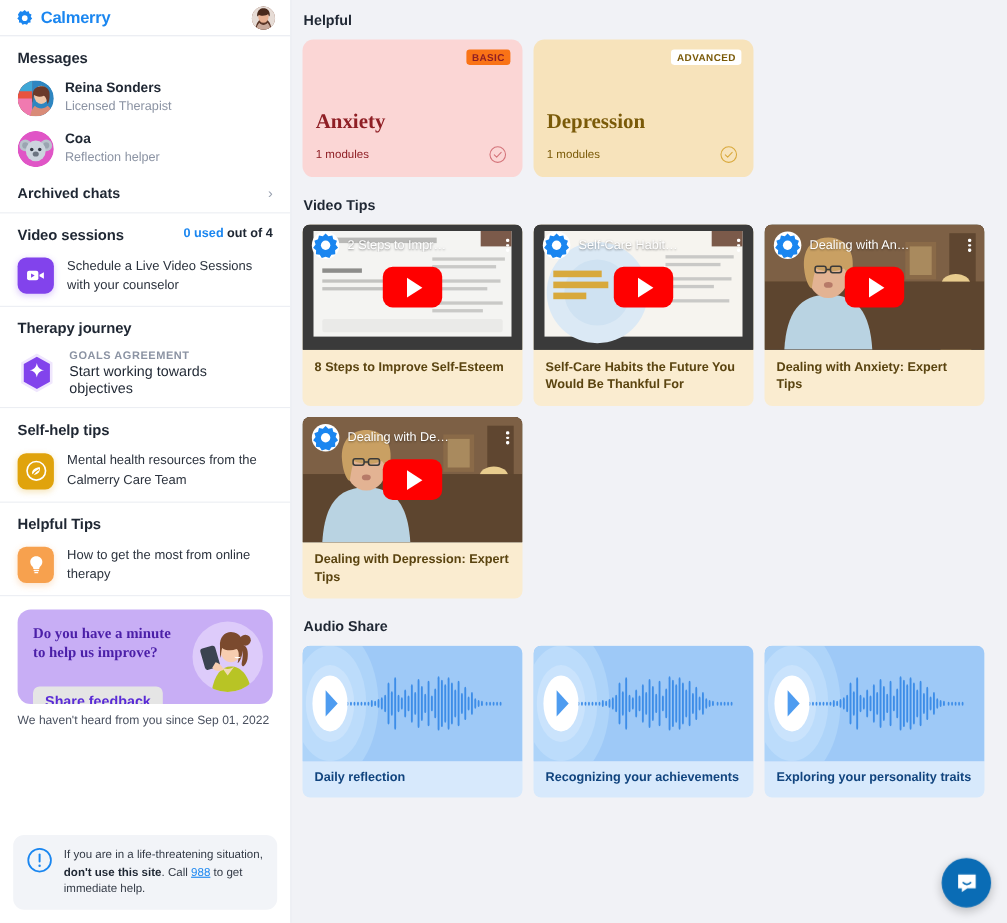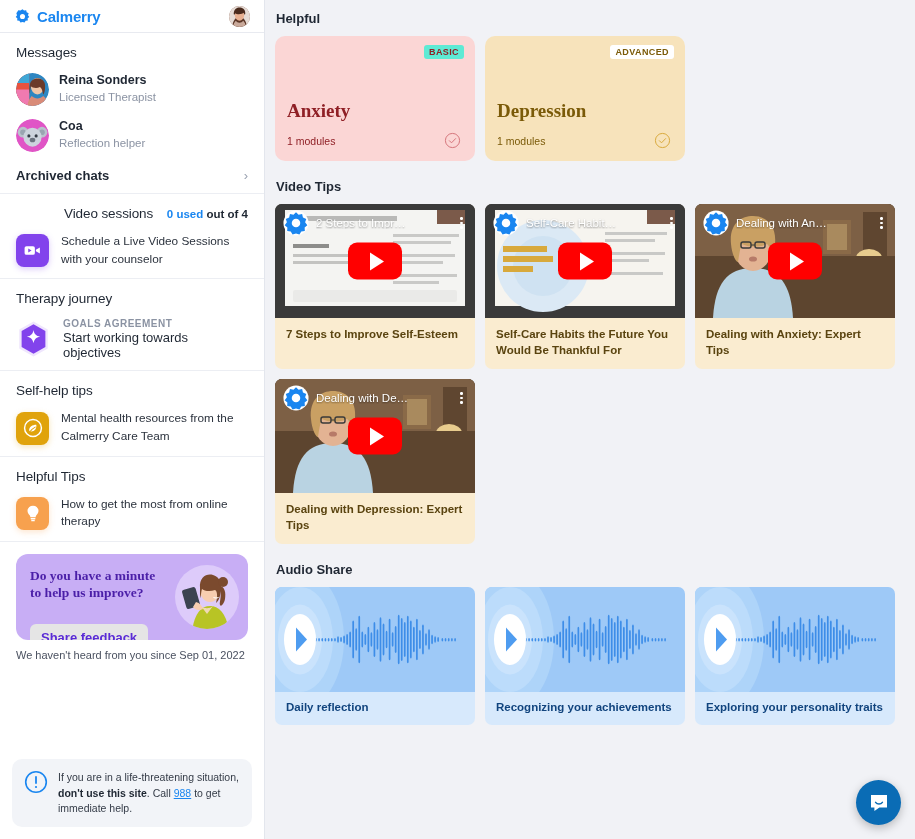--- a/index.html
+++ b/index.html
@@ -25,22 +25,22 @@
     padding:0 14px; border-bottom:1px solid #e8eaf0; flex:0 0 auto;
   }
   .logo { display:flex; align-items:center; gap:6px; }
   .logo-mark { width:17px; height:17px; display:block; }
   .logo-text { font-size:15px; font-weight:bold; color:#1a86f0; letter-spacing:-0.2px; }
   .avatar-top {
     width:21px; height:21px; border-radius:50%; overflow:hidden;
     background:#8a5a48; display:block; position:relative;
   }
   .sec { padding:12px 16px 10px 16px; border-bottom:1px solid #eceef3; }
-  .sec-title { font-size:13.5px; font-weight:normal; color:#1f2733; letter-spacing:-0.1px; }
-  .sec-head-row { display:flex; align-items:center; justify-content:space-between;margin-left:48px; }
+  .sec-title { font-size:13.5px; font-weight:bold; color:#1f2733; letter-spacing:-0.1px; }
+  .sec-head-row { display:flex; align-items:flex-start; justify-content:space-between; }
   .used { font-size:11.5px; font-weight:bold; color:#1f2733; }
   .used b { color:#1a86f0; }
 
   .msg-row { display:flex; align-items:center; gap:10px; margin-top:13px; cursor:pointer; }
   .msg-av { width:33px; height:33px; border-radius:50%; overflow:hidden; flex:0 0 auto; position:relative; }
   .msg-name { font-size:12.5px; font-weight:bold; color:#1f2733; line-height:1.25; }
   .msg-sub { font-size:11.5px; color:#8b93a3; line-height:1.35; margin-top:1px; }
 
   .arch-row {
     display:flex; align-items:center; justify-content:space-between;
@@ -324,21 +324,21 @@
     </div>
   </aside>
 
   <main class="main">
 
     <section class="block">
       <div class="block-title">Helpful</div>
       <div class="grid3">
 
         <div class="course" id="course0" style="background: rgb(251, 214, 213);">
-          <span class="course-badge" id="badge0" style="background: #5eead4; color: rgb(143, 31, 37);">BASIC</span>
+          <span class="course-badge" id="badge0" style="background: #f97316; color: rgb(143, 31, 37);">BASIC</span>
           <div class="course-name" id="cname0" style="color: rgb(143, 31, 37);">Anxiety</div>
           <div class="course-foot">
             <span class="course-mod" id="cmod0" style="color: rgb(143, 31, 37);">1 modules</span>
             <svg class="check" viewBox="0 0 24 24">
               <circle cx="12" cy="12" r="10" fill="none" stroke="#d4747a" stroke-width="1.4"></circle>
               <path d="M7.6 12.3l3 3 5.8-6" fill="none" stroke="#d4747a" stroke-width="1.4" stroke-linecap="round" stroke-linejoin="round"></path>
             </svg>
           </div>
         </div>
 
@@ -388,21 +388,21 @@
         <span class="yt-kebab">
                   <i></i>
                   <i></i>
                   <i></i>
                 </span>
       </div>
       <div class="play-btn">
                 <span class="play-tri"></span>
               </div>
     </div>
-    <div class="vcap">7 Steps to Improve Self-Esteem</div>
+    <div class="vcap">8 Steps to Improve Self-Esteem</div>
           </div>
           <div class="vcard">
     <div class="vthumb">
       <svg class="scene" viewBox="0 0 200 114" preserveAspectRatio="none">
                 <rect width="200" height="114" fill="#3a3a3a"></rect>
     <rect x="10" y="6" width="180" height="96" fill="#f6f4ef"></rect>
     <circle cx="58" cy="62" r="46" fill="#dbe9f5"></circle>
     <circle cx="58" cy="62" r="30" fill="#cfe2f2"></circle>
     <rect x="18" y="42" width="44" height="6" fill="#d8a93c"></rect>
     <rect x="18" y="52" width="50" height="6" fill="#d8a93c"></rect>

